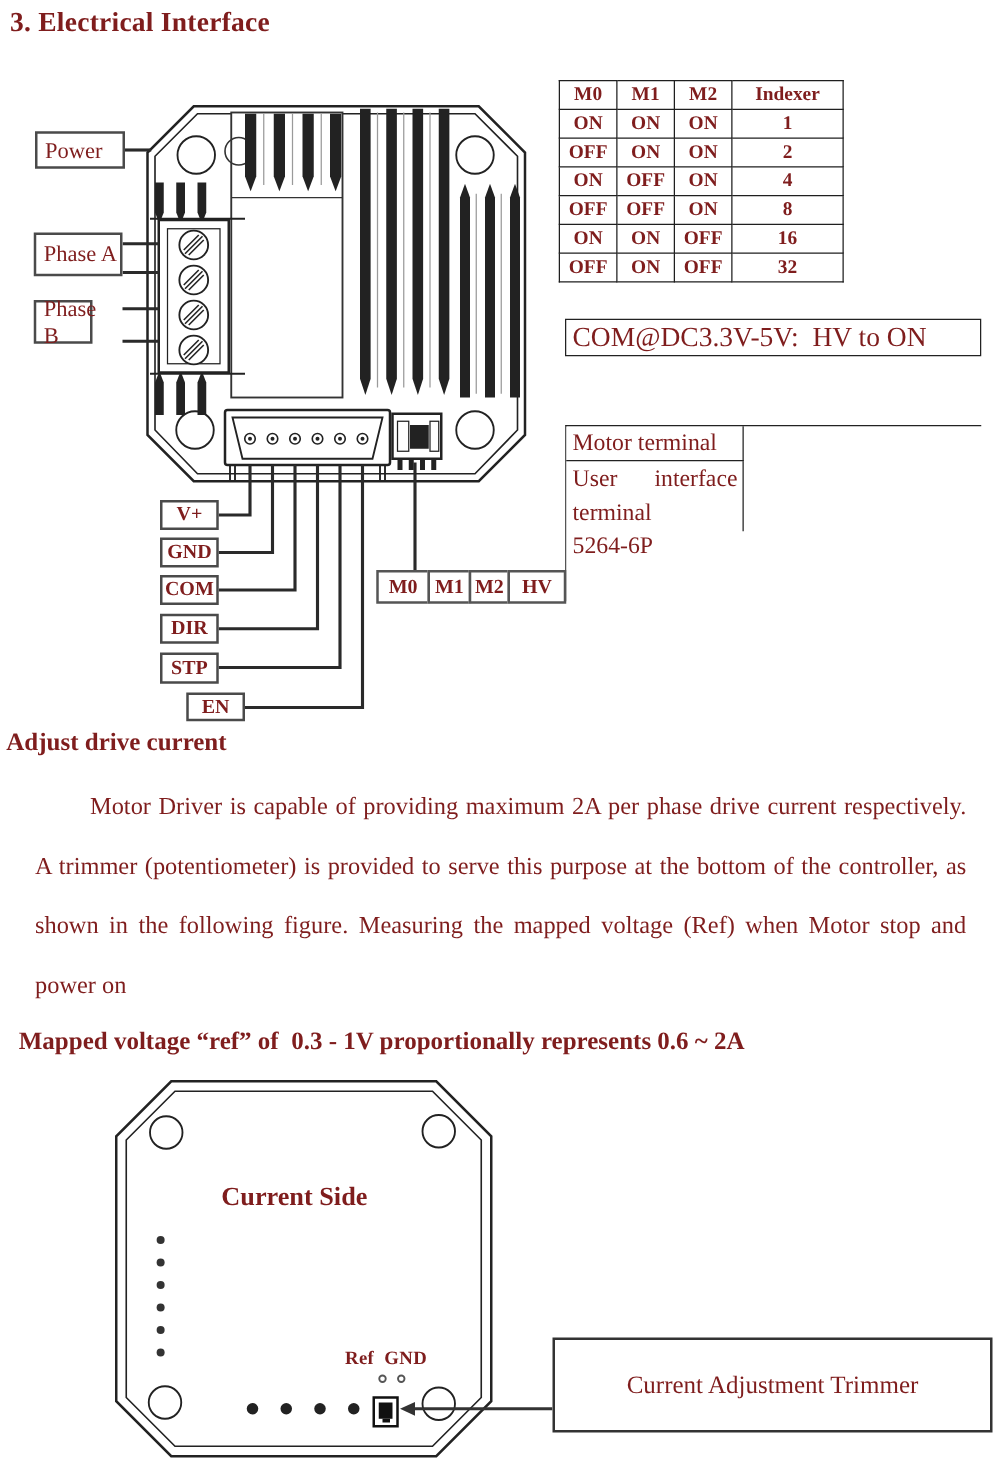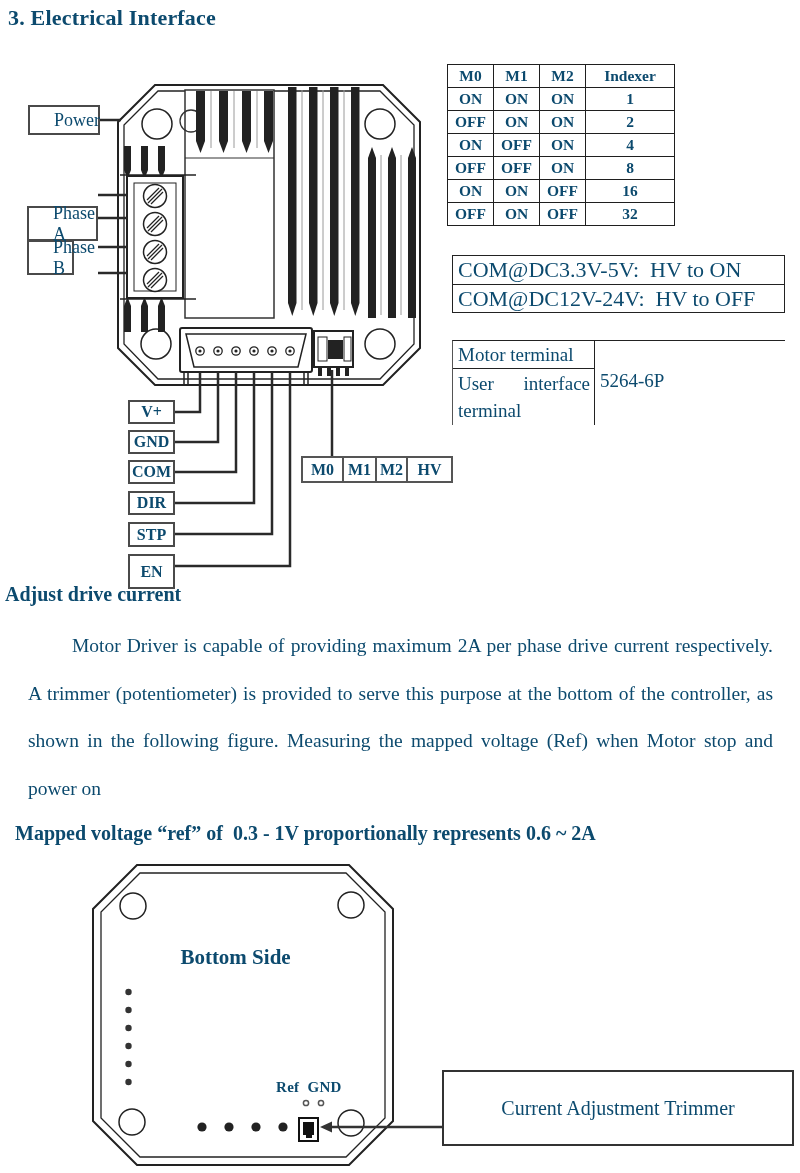--- a/index.html
+++ b/index.html
@@ -1,55 +1,55 @@
 <!DOCTYPE html>
 <html><head>
 <meta charset="utf-8">
 <style>
   html,body{margin:0;padding:0;background:#ffffff;}
   .page{
     position:relative;width:800px;height:1173px;background:#fff;overflow:hidden;
-    font-family:"Liberation Serif","DejaVu Serif",serif;color:#0c4a6e;
+    font-family:"Liberation Serif","DejaVu Serif",serif;color:#7f1d1d;
   }
   .abs{position:absolute;}
   
   .doc-title{left:8px;top:5px;font-size:22px;font-weight:bold;letter-spacing:.2px;}
   .adjust-heading{left:5px;top:583px;font-size:20px;font-weight:bold;}
   .body-par{left:28px;top:622px;width:745px;font-size:19.5px;line-height:47.5px;
     text-align:justify;text-indent:44px;}
   .mapped-line{left:15px;top:822px;width:770px;text-align:left;font-size:20px;font-weight:bold;}
   
   .lblbox{border:2px solid #4a4a4a;background:#fff;display:flex;align-items:center;
     font-size:18px;box-sizing:border-box;}
-  .lblbox.padded{padding-left:24px;}
+  .lblbox.padded{padding-left:6px;}
   .pos-power{left:28px;top:105px;width:72px;height:30px;}
-  .pos-phase-a{left:27px;top:186px;width:71px;height:35px;margin-top:20px;}
+  .pos-phase-a{left:27px;top:186px;width:71px;height:35px;}
   .pos-phase-b{left:27px;top:240px;width:47px;height:35px;}
   .pinbox{border:2px solid #4a4a4a;background:#fff;display:flex;align-items:center;justify-content:center;
     font-size:16px;font-weight:bold;box-sizing:border-box;width:47px;height:24px;left:128px;}
   .pos-vp {top:400px;} .pos-gnd{top:430px;} .pos-com{top:460px;}
-  .pos-dir{top:491px;} .pos-stp{top:522px;height:25px;} .pos-en{top:554px;height:35px;}
+  .pos-dir{top:491px;} .pos-stp{top:522px;height:25px;} .pos-en{top:554px;height:23px;margin-left:21px;}
   .mode-row{left:301px;top:456px;display:flex;}
   .mode-cell{border:2px solid #555;margin-left:-2px;background:#fff;height:27px;box-sizing:border-box;
     display:flex;align-items:center;justify-content:center;font-size:16px;font-weight:bold;}
   .mode-cell:first-child{margin-left:0;}
   .mc0{width:43px;} .mc1{width:35px;} .mc2{width:33px;} .mc3{width:47px;}
   
   .indexer-table{left:447px;top:64px;border-collapse:collapse;}
   .indexer-table td{border:1.5px solid #1f1f1f;text-align:center;font-weight:bold;font-size:15.5px;
     height:22px;padding:0 2px;}
   .c-m{width:41px;} .c-ix{width:84px;}
   
   .com-table{left:452px;top:255px;width:333px;border:1.5px solid #222;box-sizing:border-box;}
   .com-row{height:28px;display:flex;align-items:center;padding-left:5px;font-size:22px;box-sizing:border-box;}
   .com-row + .com-row{border-top:1.5px solid #222;}
   
   .term-table{left:452px;top:340px;width:333px;border-top:1.5px solid #222;border-left:1px solid #555;
     box-sizing:border-box;font-size:19px;}
-  .term-row{display:flex;}
+  .term-row{display:flex;flex-direction:column;}
   .term-row.r1 .term-cell{border-bottom:1.5px solid #222;}
   .term-cell{box-sizing:border-box;padding:1px 4px 0 5px;}
   .term-name{width:142px;border-right:1.5px solid #222;}
   .term-name.justify{text-align:justify;line-height:27px;}
   .term-val{flex:1;}
   .r1 .term-cell{height:28px;display:flex;align-items:center;padding-top:0;}
   .r2 .term-cell{min-height:56px;}
   
   .trimmer-box{left:442px;top:1070px;width:352px;height:76px;border:2px solid #333;background:#fff;
     display:flex;align-items:center;justify-content:center;font-size:20px;box-sizing:border-box;}
@@ -311,34 +311,33 @@
       <td>OFF</td>
       <td>ON</td>
       <td>OFF</td>
       <td>32</td>
     </tr>
   </tbody>
     </table>
 
   <div class="abs com-table">
     <div class="com-row">COM@DC3.3V-5V:&nbsp; HV to ON</div>
-    <div class="com-row">COM@DC12V-24V:&nbsp; HV to OFF</div>
   </div>
 
   <div class="abs term-table">
     <div class="term-row r1">
       <div class="term-cell term-name">Motor terminal</div>
     </div>
     <div class="term-row r2">
       <div class="term-cell term-name justify">User interface terminal</div>
       <div class="term-cell term-val">5264-6P</div>
     </div>
   </div>
 
   <div class="abs adjust-heading">Adjust drive current</div>
   <div class="abs body-par">Motor Driver is capable of providing maximum 2A per phase drive current respectively. A trimmer (potentiometer) is provided to serve this purpose at the bottom of the controller, as shown in the following figure. Measuring the mapped voltage (Ref) when Motor stop and power on</div>
   <div class="abs mapped-line">Mapped voltage “ref” of&nbsp; 0.3 - 1V proportionally represents 0.6 ~ 2A</div>
 
-  <div class="abs bottom-side-label">Bottom Side</div>
+  <div class="abs bottom-side-label">Current Side</div>
   <div class="abs refgnd-label">Ref&nbsp;&nbsp;GND</div>
   <div class="abs trimmer-box">Current Adjustment Trimmer</div>
 
 </div>
 
 </body></html>

